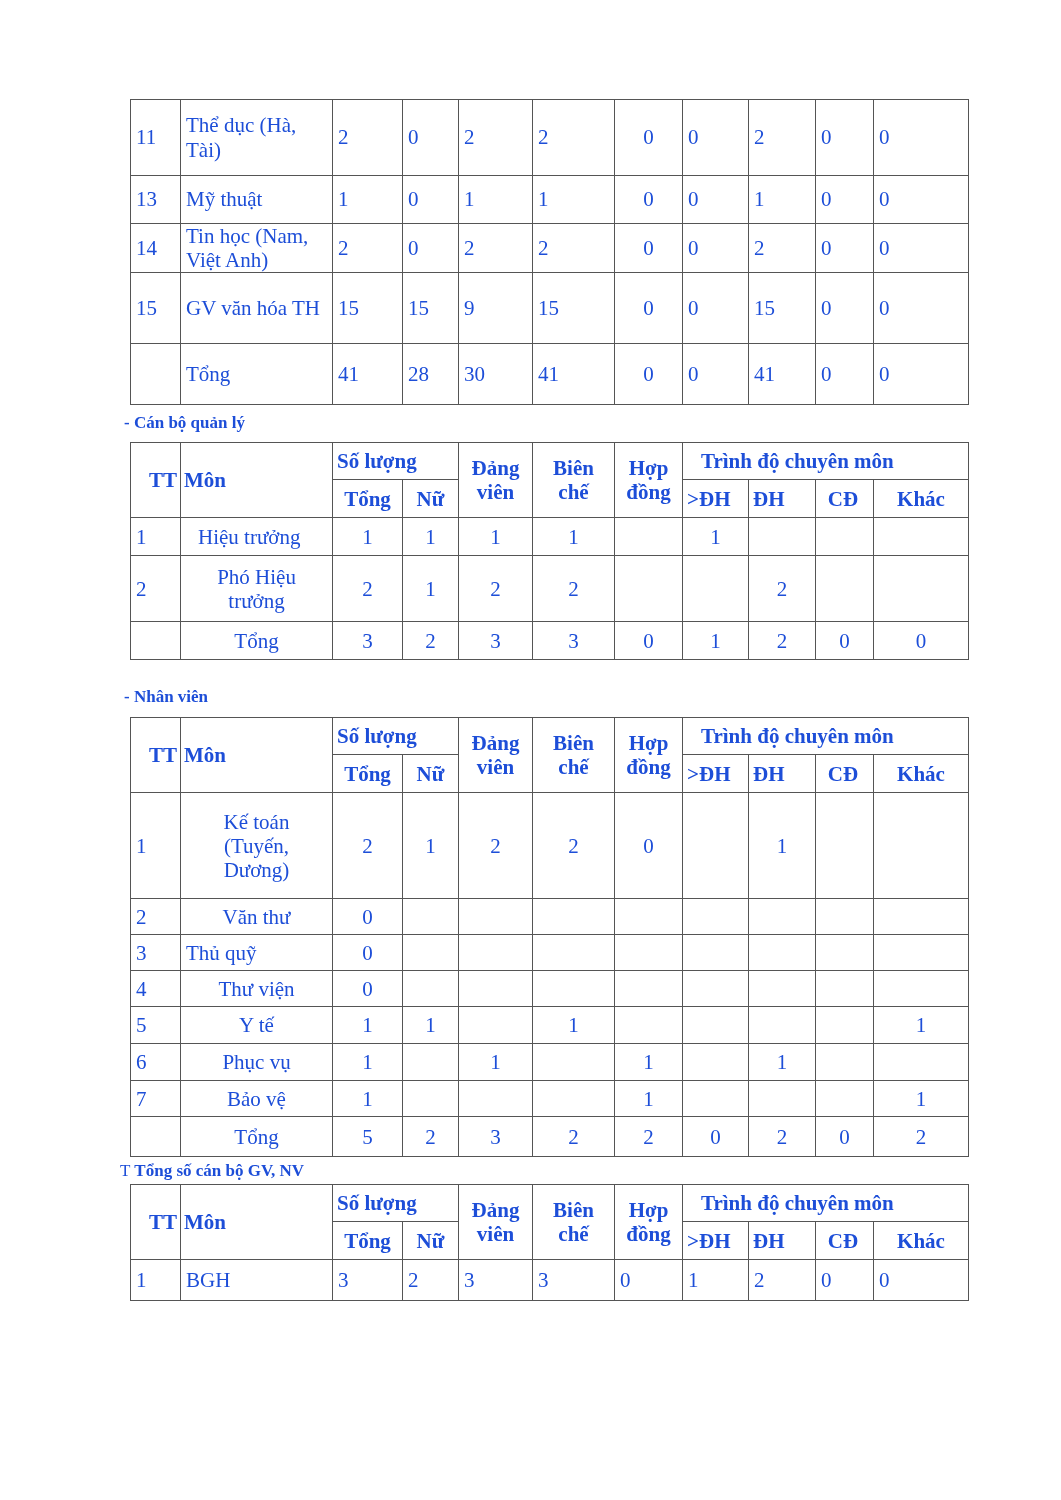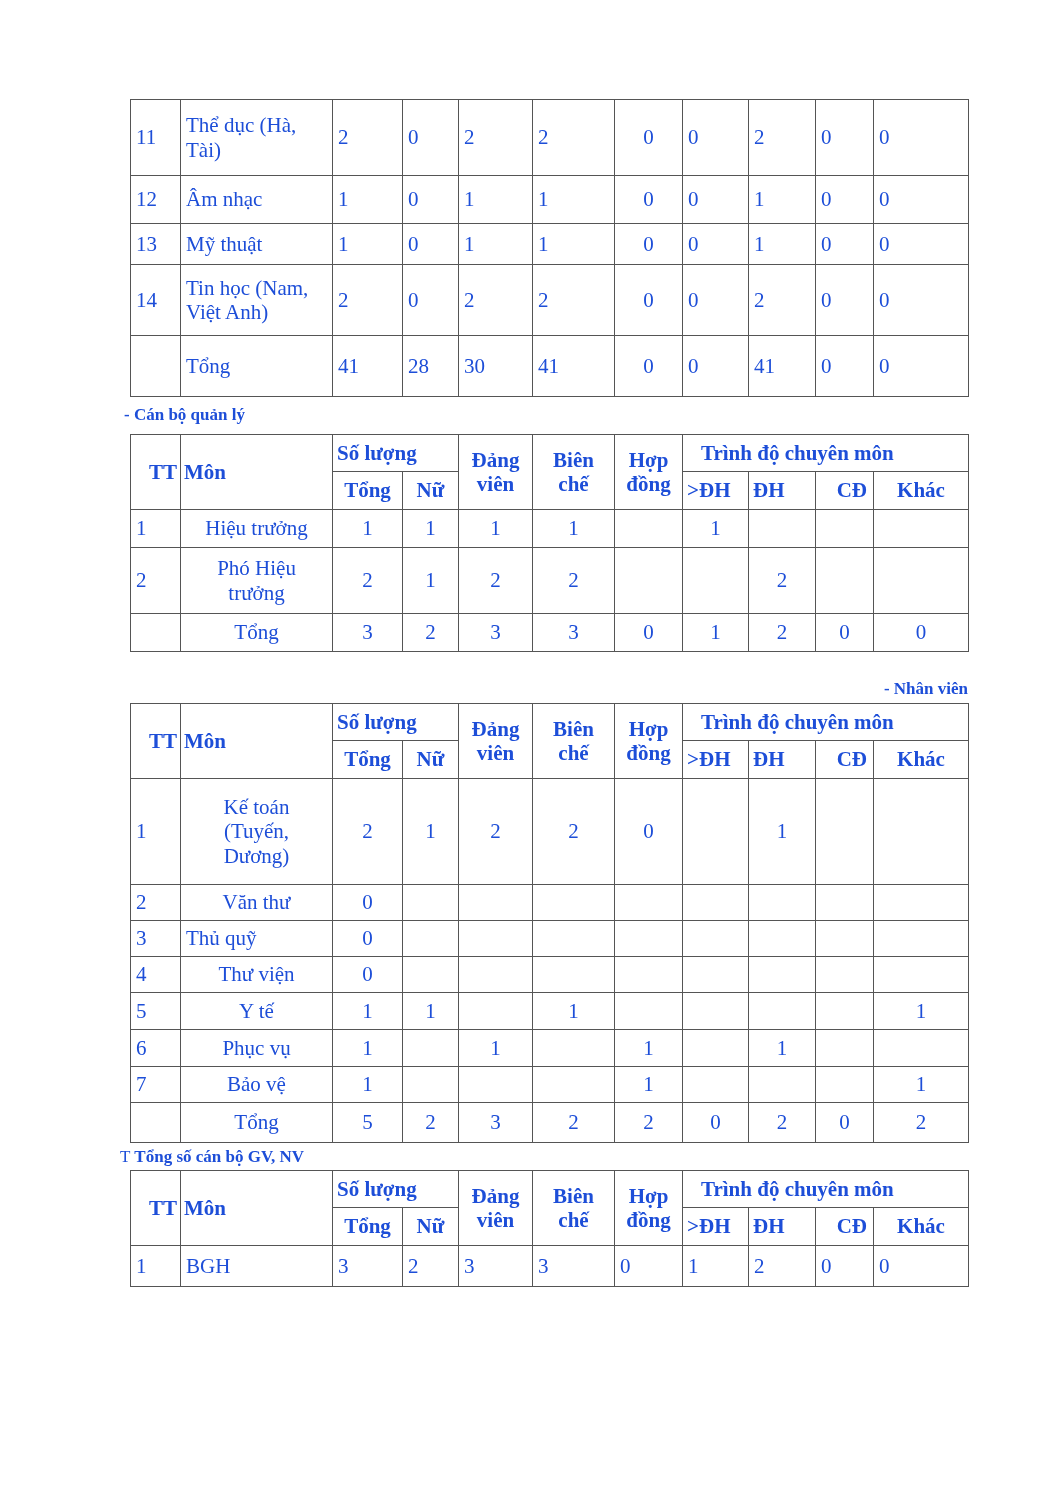--- a/index.html
+++ b/index.html
@@ -30,40 +30,40 @@
   th{padding:0 3px;font-weight:bold;}
 
   
   th.h-tt{text-align:right;padding-left:4px;}
   th.h-mon{text-align:left;}
   th.h-soluong{text-align:left;padding-left:4px;}
   th.h-tong,th.h-nu{text-align:center;}
   th.h-dv,th.h-bc,th.h-hd{text-align:center;}
   th.h-tdcm{text-align:left;padding-left:18px;}
   th.h-tdh,th.h-dh{text-align:left;padding-left:4px;}
-  th.h-cd{text-align:right;padding-right:6px;}
+  th.h-cd{text-align:center;padding-right:6px;}
   th.h-khac{text-align:center;}
   thead tr:nth-child(1){height:37px;}
   thead tr:nth-child(2){height:38px;}
 
   
   #teacher-table td{text-align:left;}
   #teacher-table td.c-v4{text-align:center;}
   #teacher-table tbody tr:nth-child(1){height:76px;}
   #teacher-table tbody tr:nth-child(2){height:48px;}
   #teacher-table tbody tr:nth-child(3){height:41px;}
   #teacher-table tbody tr:nth-child(4){height:71px;}
   #teacher-table tbody tr:nth-child(5){height:61px;}
   #teacher-table tbody tr:nth-child(6){height:38px;}
 
   
   #management-table td{text-align:center;}
   #management-table td.c-tt{text-align:left;}
   #management-table td.c-mon{padding:0 16px;}
-  #management-table tbody tr:nth-child(1) td.c-mon{text-align:center;padding:0 7px;}
+  #management-table tbody tr:nth-child(1) td.c-mon{text-align:left;padding:0 17px;}
   #management-table tbody tr:nth-child(1){height:38px;}
   #management-table tbody tr:nth-child(2){height:66px;}
   #management-table tbody tr:nth-child(3){height:38px;}
 
   
   #staff-table td{text-align:center;}
   #staff-table td.c-tt{text-align:left;}
   #staff-table td.c-mon{padding:0 20px;}
   #staff-table tbody tr:nth-child(3) td.c-mon{text-align:left;padding:0 5px;}
   #staff-table tbody tr:nth-child(1){height:106px;}
@@ -78,21 +78,21 @@
   
   #summary-table td{text-align:left;}
   #summary-table tbody tr:nth-child(1){height:41px;}
 
   
   .heading{
     font-size:17px;font-weight:bold;
     line-height:27px;margin:0;
   }
   #h-quanly{margin:4px 0 6px -6px;}
-  #h-nhanvien{margin:23px 0 1px -6px;text-align:right;}
+  #h-nhanvien{margin:23px 0 7px -6px;}
   #h-tongso{margin:0 0 0 -10px;}
   #h-tongso .prefix{font-weight:normal;}
 </style>
 </head>
 <body>
 
 <div class="page">
   <div class="content">
 
     <table id="teacher-table">
@@ -117,33 +117,20 @@
             <td class="c-v1">0</td>
             <td class="c-v2">2</td>
             <td class="c-v3">2</td>
             <td class="c-v4">0</td>
             <td class="c-v5">0</td>
             <td class="c-v6">2</td>
             <td class="c-v7">0</td>
             <td class="c-v8">0</td>
           </tr>
           <tr>
-            <td class="c-tt">12</td>
-            <td class="c-mon">Âm nhạc</td>
-            <td class="c-v0">1</td>
-            <td class="c-v1">0</td>
-            <td class="c-v2">1</td>
-            <td class="c-v3">1</td>
-            <td class="c-v4">0</td>
-            <td class="c-v5">0</td>
-            <td class="c-v6">1</td>
-            <td class="c-v7">0</td>
-            <td class="c-v8">0</td>
-          </tr>
-          <tr>
             <td class="c-tt">13</td>
             <td class="c-mon">Mỹ thuật</td>
             <td class="c-v0">1</td>
             <td class="c-v1">0</td>
             <td class="c-v2">1</td>
             <td class="c-v3">1</td>
             <td class="c-v4">0</td>
             <td class="c-v5">0</td>
             <td class="c-v6">1</td>
             <td class="c-v7">0</td>
@@ -152,20 +139,33 @@
           <tr>
             <td class="c-tt">14</td>
             <td class="c-mon">Tin học (Nam, Việt Anh)</td>
             <td class="c-v0">2</td>
             <td class="c-v1">0</td>
             <td class="c-v2">2</td>
             <td class="c-v3">2</td>
             <td class="c-v4">0</td>
             <td class="c-v5">0</td>
             <td class="c-v6">2</td>
+            <td class="c-v7">0</td>
+            <td class="c-v8">0</td>
+          </tr>
+          <tr>
+            <td class="c-tt">15</td>
+            <td class="c-mon">GV văn hóa TH</td>
+            <td class="c-v0">15</td>
+            <td class="c-v1">15</td>
+            <td class="c-v2">9</td>
+            <td class="c-v3">15</td>
+            <td class="c-v4">0</td>
+            <td class="c-v5">0</td>
+            <td class="c-v6">15</td>
             <td class="c-v7">0</td>
             <td class="c-v8">0</td>
           </tr>
           <tr>
             <td class="c-tt"></td>
             <td class="c-mon">Tổng</td>
             <td class="c-v0">41</td>
             <td class="c-v1">28</td>
             <td class="c-v2">30</td>
             <td class="c-v3">41</td>

